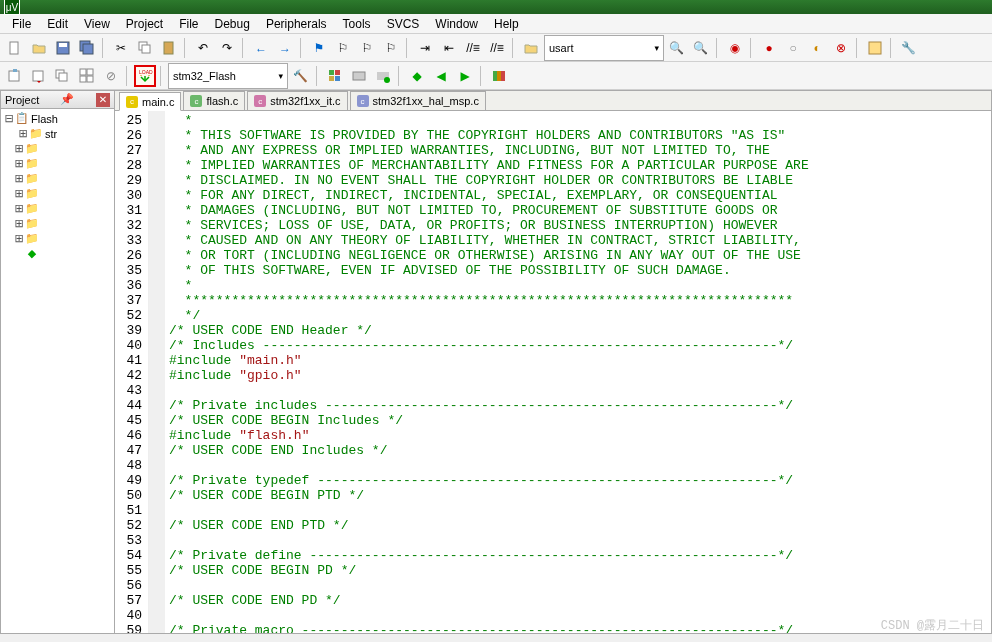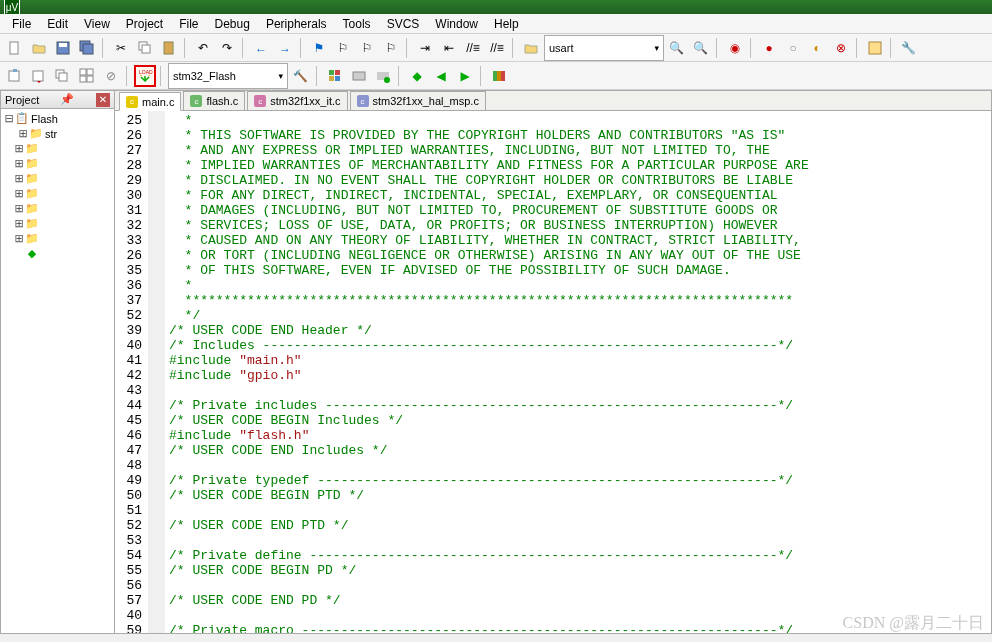--- a/index.html
+++ b/index.html
@@ -30,21 +30,21 @@
 .code { flex: 1; display: flex; font-family: "Courier New", monospace; font-size: 13px; line-height: 15px; overflow: hidden; }
 .gutter { width: 34px; background: #fff; color: #000000; text-align: right; padding: 2px 6px 2px 2px; border-right: 1px solid #eee; }
 .gutter div { height: 15px; }
 .margin { width: 16px; background: #f0f0f0; }
 .margin div { height: 15px; }
 .src { flex: 1; padding: 2px 4px; white-space: pre; color: #000; }
 .src div { height: 15px; }
 .cmt { color: #008000; }
 .str { color: #a31515; }
 .pp  { color: #008000; }
-.watermark { position: absolute; right: 8px; bottom: 8px; font-family: Liberation Serif, serif; font-size: 16px; color: #b0b0b0; opacity: 0.7; }
+.watermark { position: absolute; right: 8px; bottom: 8px; font-family: Liberation Mono, monospace; font-size: 12px; color: #b0b0b0; opacity: 0.7; }
 svg { width: 16px; height: 16px; }
 </style>
 </head>
 <body>
 
 <div class="titlebar">
   <div class="icon">μV</div>
 </div>
 
 <div class="menubar" id="menubar">

